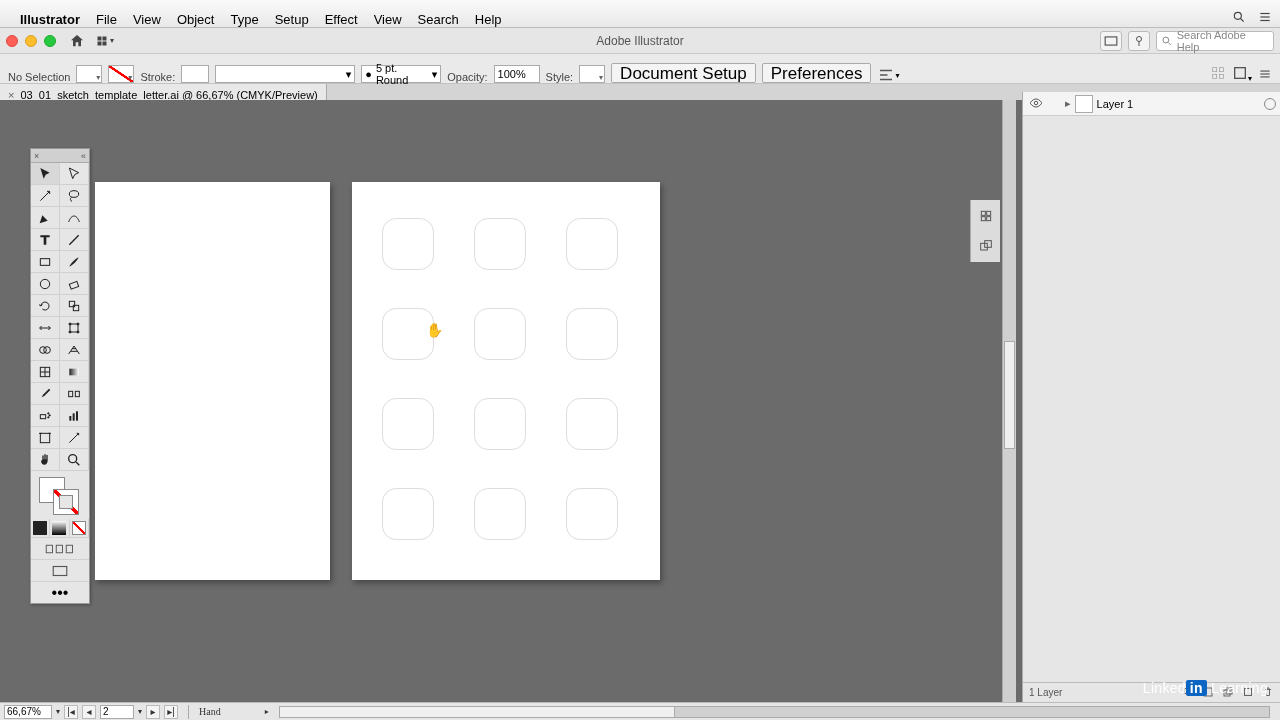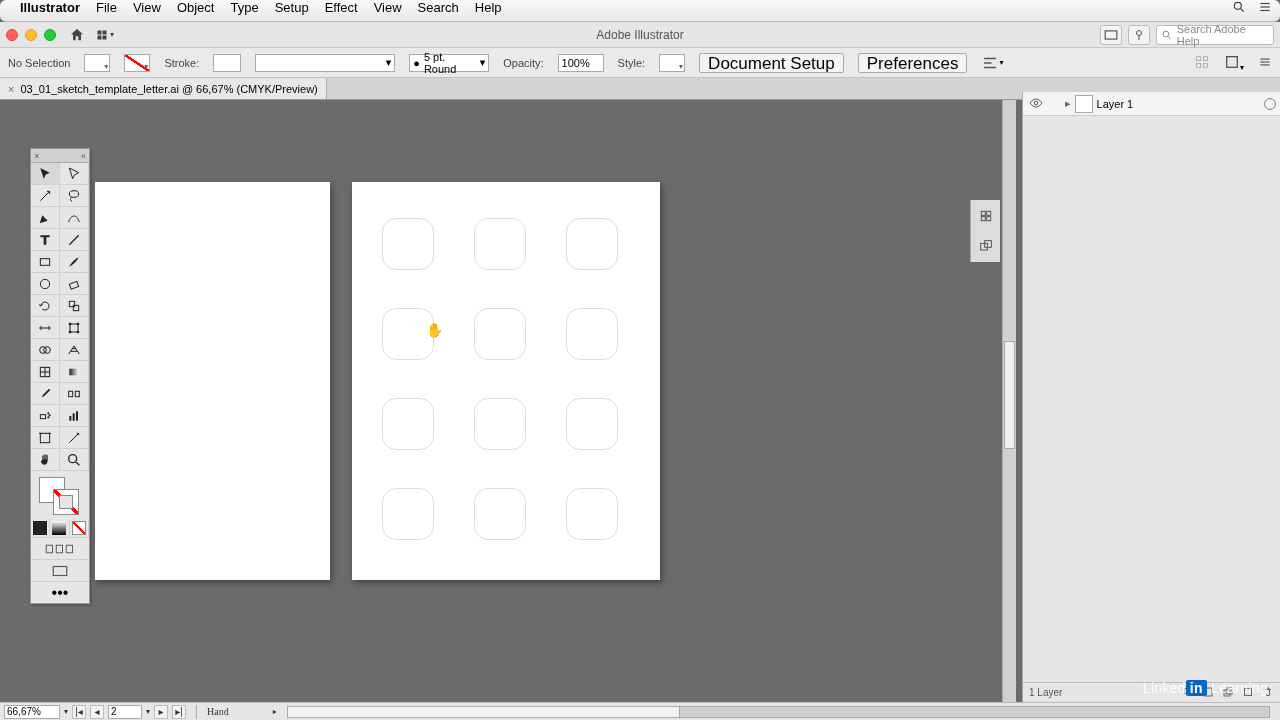--- a/index.html
+++ b/index.html
@@ -1,19 +1,19 @@
 <!DOCTYPE html>
 <html><head>
 <meta charset="utf-8">
 <style>
 * { box-sizing: border-box; margin: 0; padding: 0; font-family: -apple-system, BlinkMacSystemFont, "Segoe UI", sans-serif; }
 body { width: 1280px; height: 720px; overflow: hidden; background: #6b6b6b; position: relative; }
 
 
-.menubar { height: 22px; background: linear-gradient(#fafafa,#e8e8e8); display: flex; align-items: flex-start; font-size: 13px; padding: 0 8px; border-bottom: 1px solid #bbb; border-radius: 6px; }
+.menubar { height: 28px; background: linear-gradient(#fafafa,#e8e8e8); display: flex; align-items: flex-end; font-size: 13px; padding: 0 8px; border-bottom: 1px solid #bbb; }
 .menubar .apple { margin-right: 12px; font-size: 14px; }
 .menubar .appname { font-weight: 600; margin-right: 16px; }
 .menubar .mitem { margin-right: 16px; cursor: default; }
 .menubar .right { margin-left: auto; display: flex; align-items: center; gap: 12px; }
 .menubar .spotlight { font-size: 15px; }
 
 
 .appbar { height: 26px; background: #e6e6e6; border-bottom: 1px solid #c8c8c8; display: flex; align-items: center; padding: 0 6px; }
 .traffic { display: flex; gap: 7px; margin-right: 12px; }
 .tl { width: 12px; height: 12px; border-radius: 50%; }
@@ -21,21 +21,21 @@
 .tl.y { background: #ffbd2e; border:1px solid #dea123; }
 .tl.g { background: #28c940; border:1px solid #1aab29; }
 .home-icon, .grid-icon { width: 18px; height: 18px; margin-right: 10px; display:flex; align-items:center; justify-content:center; color:#444; }
 .apptitle { position: absolute; left: 50%; transform: translateX(-50%); font-size: 12px; color: #555; }
 .appbar .right-icons { margin-left: auto; display: flex; align-items: center; gap: 6px; }
 .right-icons .ibox { width: 22px; height: 20px; border:1px solid #bbb; border-radius:3px; display:flex; align-items:center; justify-content:center; background:#f4f4f4; font-size:12px; color:#555; }
 .search-help { display:flex; align-items:center; border:1px solid #bbb; border-radius:3px; background:#fff; height:20px; width:118px; padding:0 4px; font-size:11px; color:#888; }
 .search-help svg { margin-right:4px; }
 
 
-.controlbar { height: 30px; background: #eaeaea; border-bottom: 1px solid #c2c2c2; display: flex; align-items: center; font-size: 11px; padding: 0 8px; gap: 14px; }
+.controlbar { height: 30px; background: #eaeaea; border-bottom: 1px solid #c2c2c2; display: flex; align-items: flex-end; font-size: 11px; padding: 0 8px; gap: 6px; }
 .controlbar .lbl { color:#444; }
 .swatch { width:26px; height:18px; border:1px solid #aaa; background:#fff; display:flex; align-items:center; justify-content:center; position:relative; }
 .swatch .drop { position:absolute; right:1px; bottom:0; font-size:8px; color:#666; }
 .nostroke { background: linear-gradient(to top right, #fff 0%, #fff 45%, red 46%, red 54%, #fff 55%, #fff 100%); }
 .num-in, .sel-in { height:18px; border:1px solid #aaa; background:#fff; font-size:11px; padding:0 3px; }
 .num-in { width:40px; }
 .profile-in { width:140px; }
 .btn { height:20px; border:1px solid #aaa; background:#f4f4f4; font-size:17px; padding:0 8px; border-radius:2px; }
 .controlbar .spacer { flex:1; }
 
@@ -83,21 +83,21 @@
 .ptab.active { background:#f2f2f2; color:#222; }
 .layerrow { display:flex; align-items:center; height:24px; font-size:11px; border-bottom:1px solid #ccc; padding:0 4px; gap:4px; background:#f4f4f4; }
 .layerrow .eye { width:18px; text-align:center; }
 .layerrow .thumb { width:18px; height:18px; background:#fff; border:1px solid #aaa; }
 .layerrow .circle { width:12px; height:12px; border:1px solid #888; border-radius:50%; margin-left:auto; }
 .panel-footer { margin-top:auto; height:20px; border-top:1px solid #bbb; display:flex; align-items:center; font-size:10px; padding:0 6px; color:#555; gap:8px; }
 .panel-footer .sp { flex:1; }
 
 
 .statusbar { position:absolute; left:0; right:0; bottom:0; height:18px; background:#e6e6e6; border-top:1px solid #bbb; display:flex; align-items:center; font-size:10px; padding:0 4px; gap:4px; color:#333; }
-.statusbar .zoomfield { width:56px; border:1px solid #aaa; height:14px; font-size:10px; padding:0 2px; background:#fff; }
+.statusbar .zoomfield { width:48px; border:1px solid #aaa; height:14px; font-size:10px; padding:0 2px; background:#fff; }
 .statusbar .navbtn { width:14px; height:14px; display:flex; align-items:center; justify-content:center; border:1px solid #bbb; background:#f4f4f4; }
 .statusbar .artfield { width:34px; border:1px solid #aaa; height:14px; font-size:10px; padding:0 2px; background:#fff; }
 .statusbar .divider { width:1px; height:14px; background:#aaa; margin:0 6px; }
 .statusbar .toolname { flex:0 0 auto;font-family:Liberation Serif, serif; }
 .statusbar .hscroll { flex:1; margin:0 6px; height:12px; background:#d0d0d0; border:1px solid #aaa; position:relative; }
 .statusbar .hscroll .thumb { position:absolute; left:0; width:40%; top:0; bottom:0; background:#f0f0f0; border-right:1px solid #aaa; }
 
 .scrollbar-v { position:absolute; right:264px; top:100px; bottom:18px; width:14px; background:#d0d0d0; border-left:1px solid #aaa; }
 .scrollbar-v .vthumb { position:absolute; top:40%; height:18%; left:1px; right:1px; background:#f0f0f0; border:1px solid #aaa; }
 

